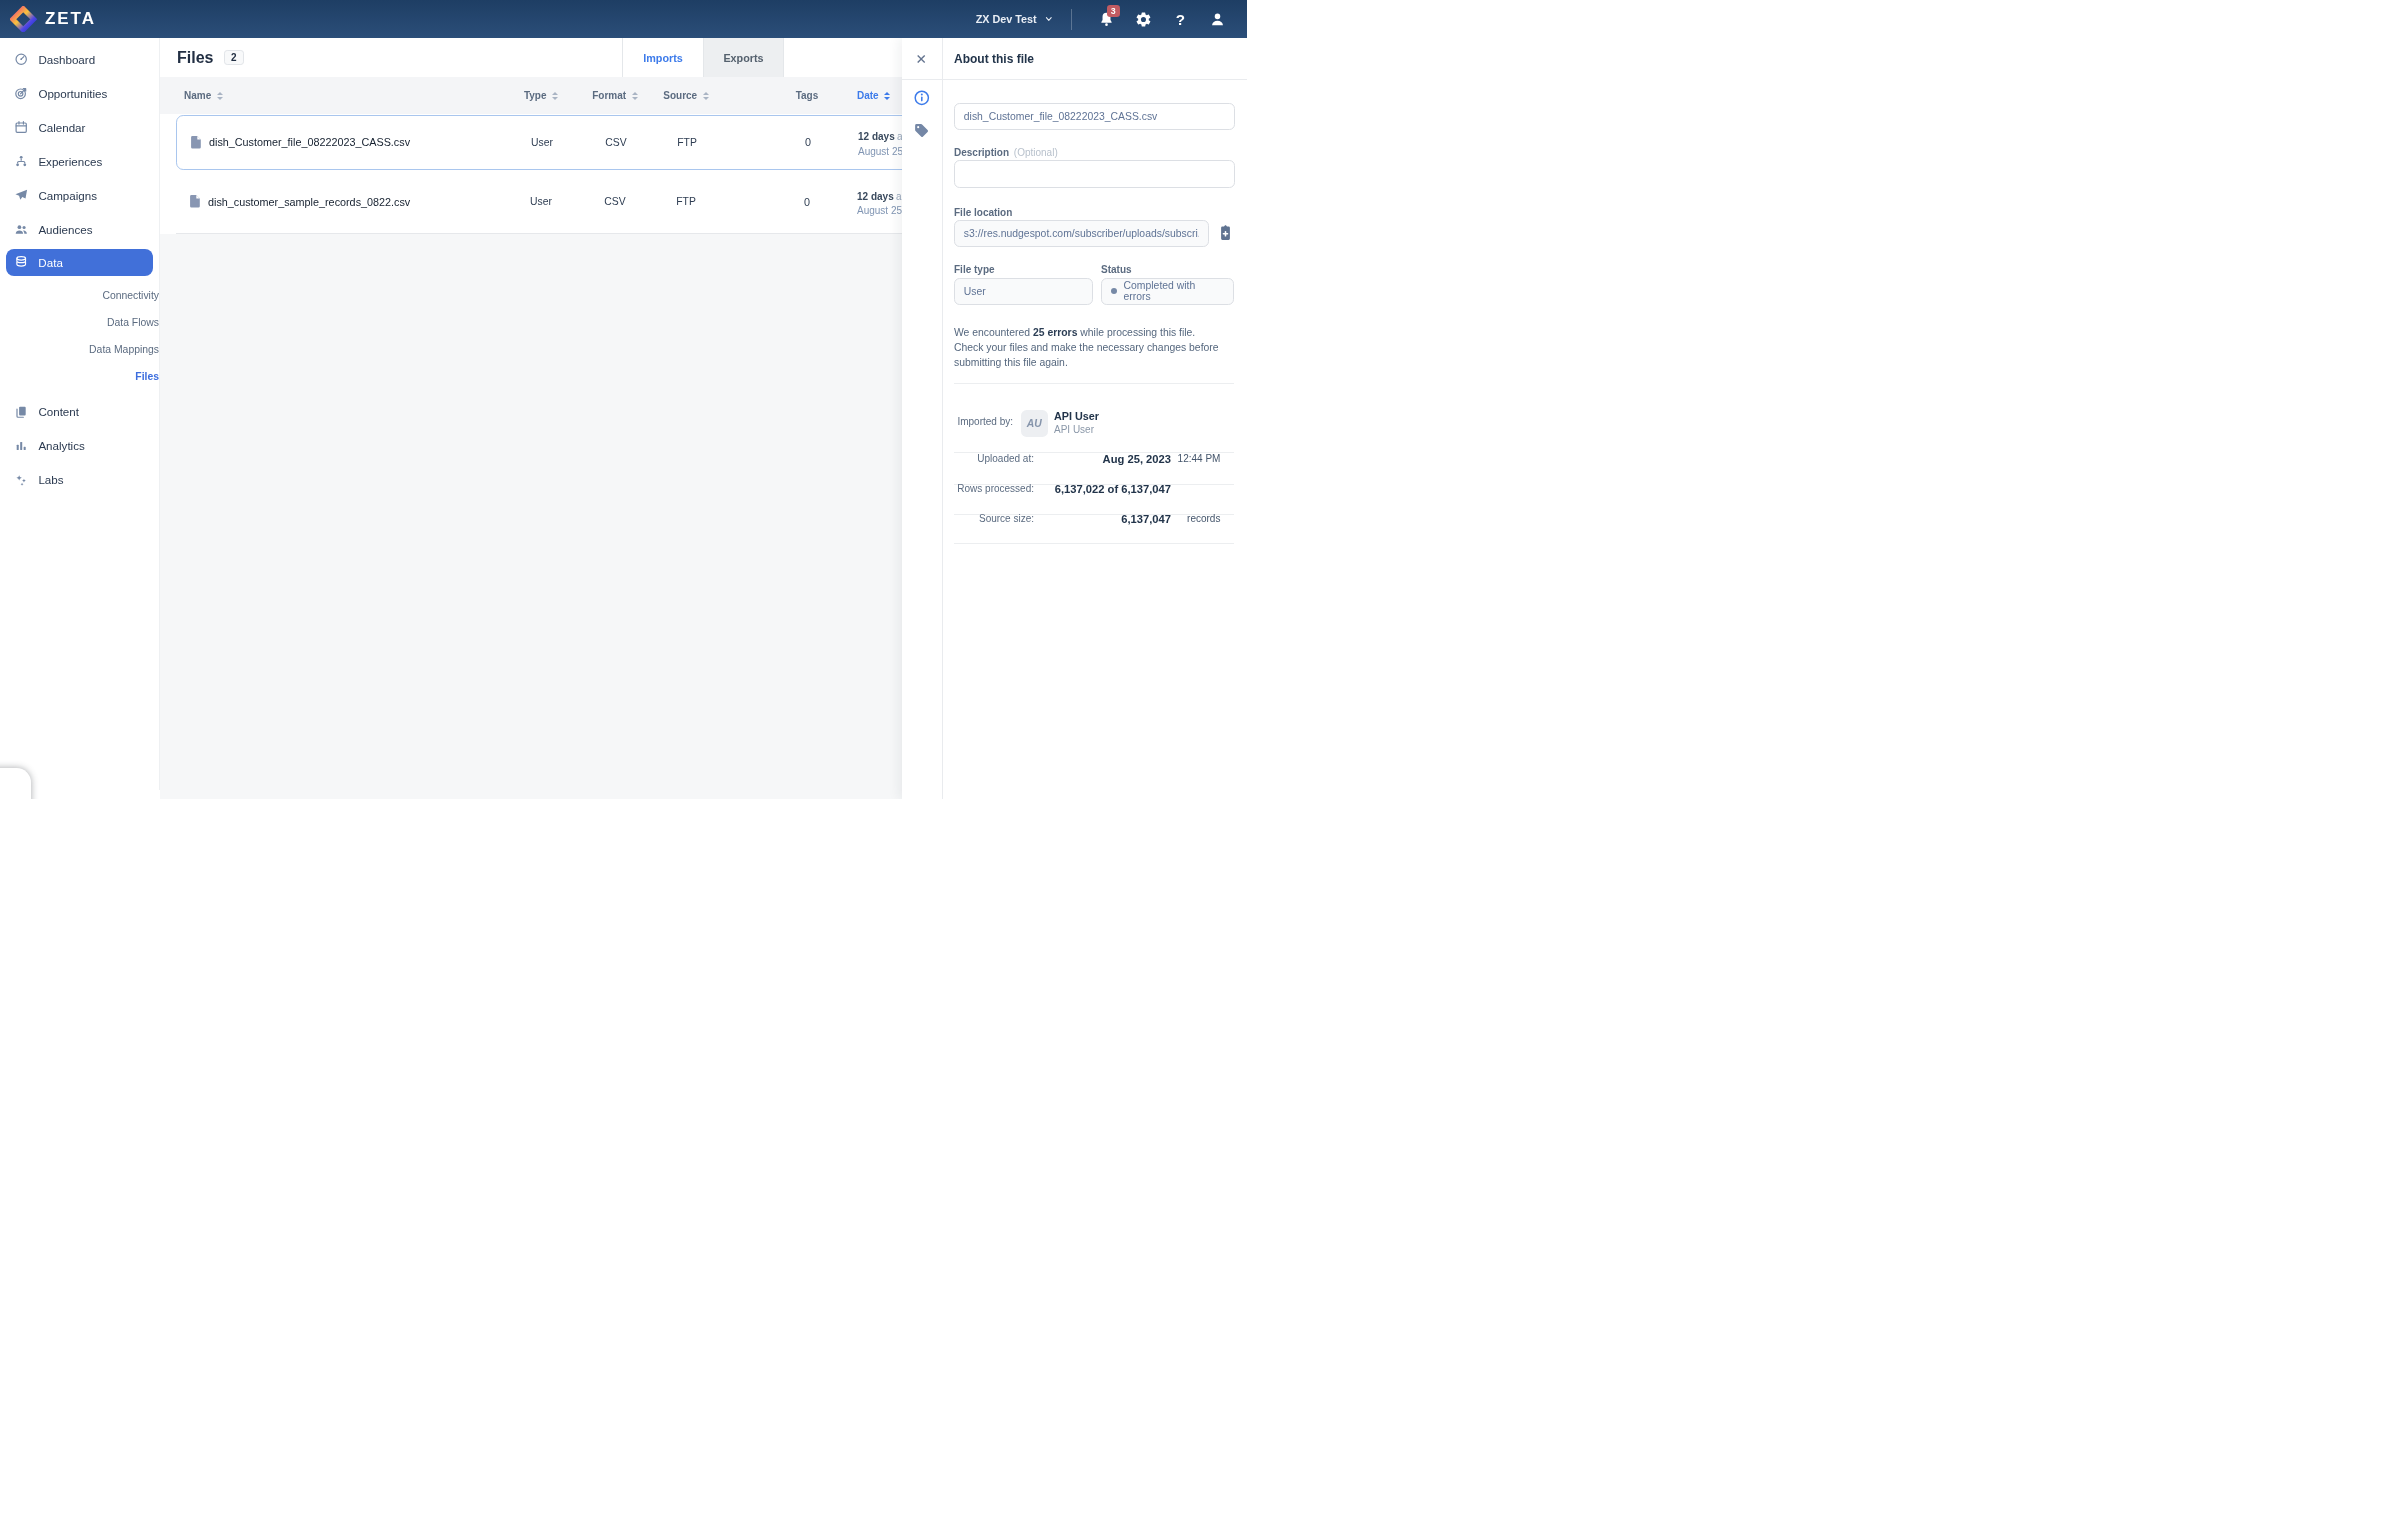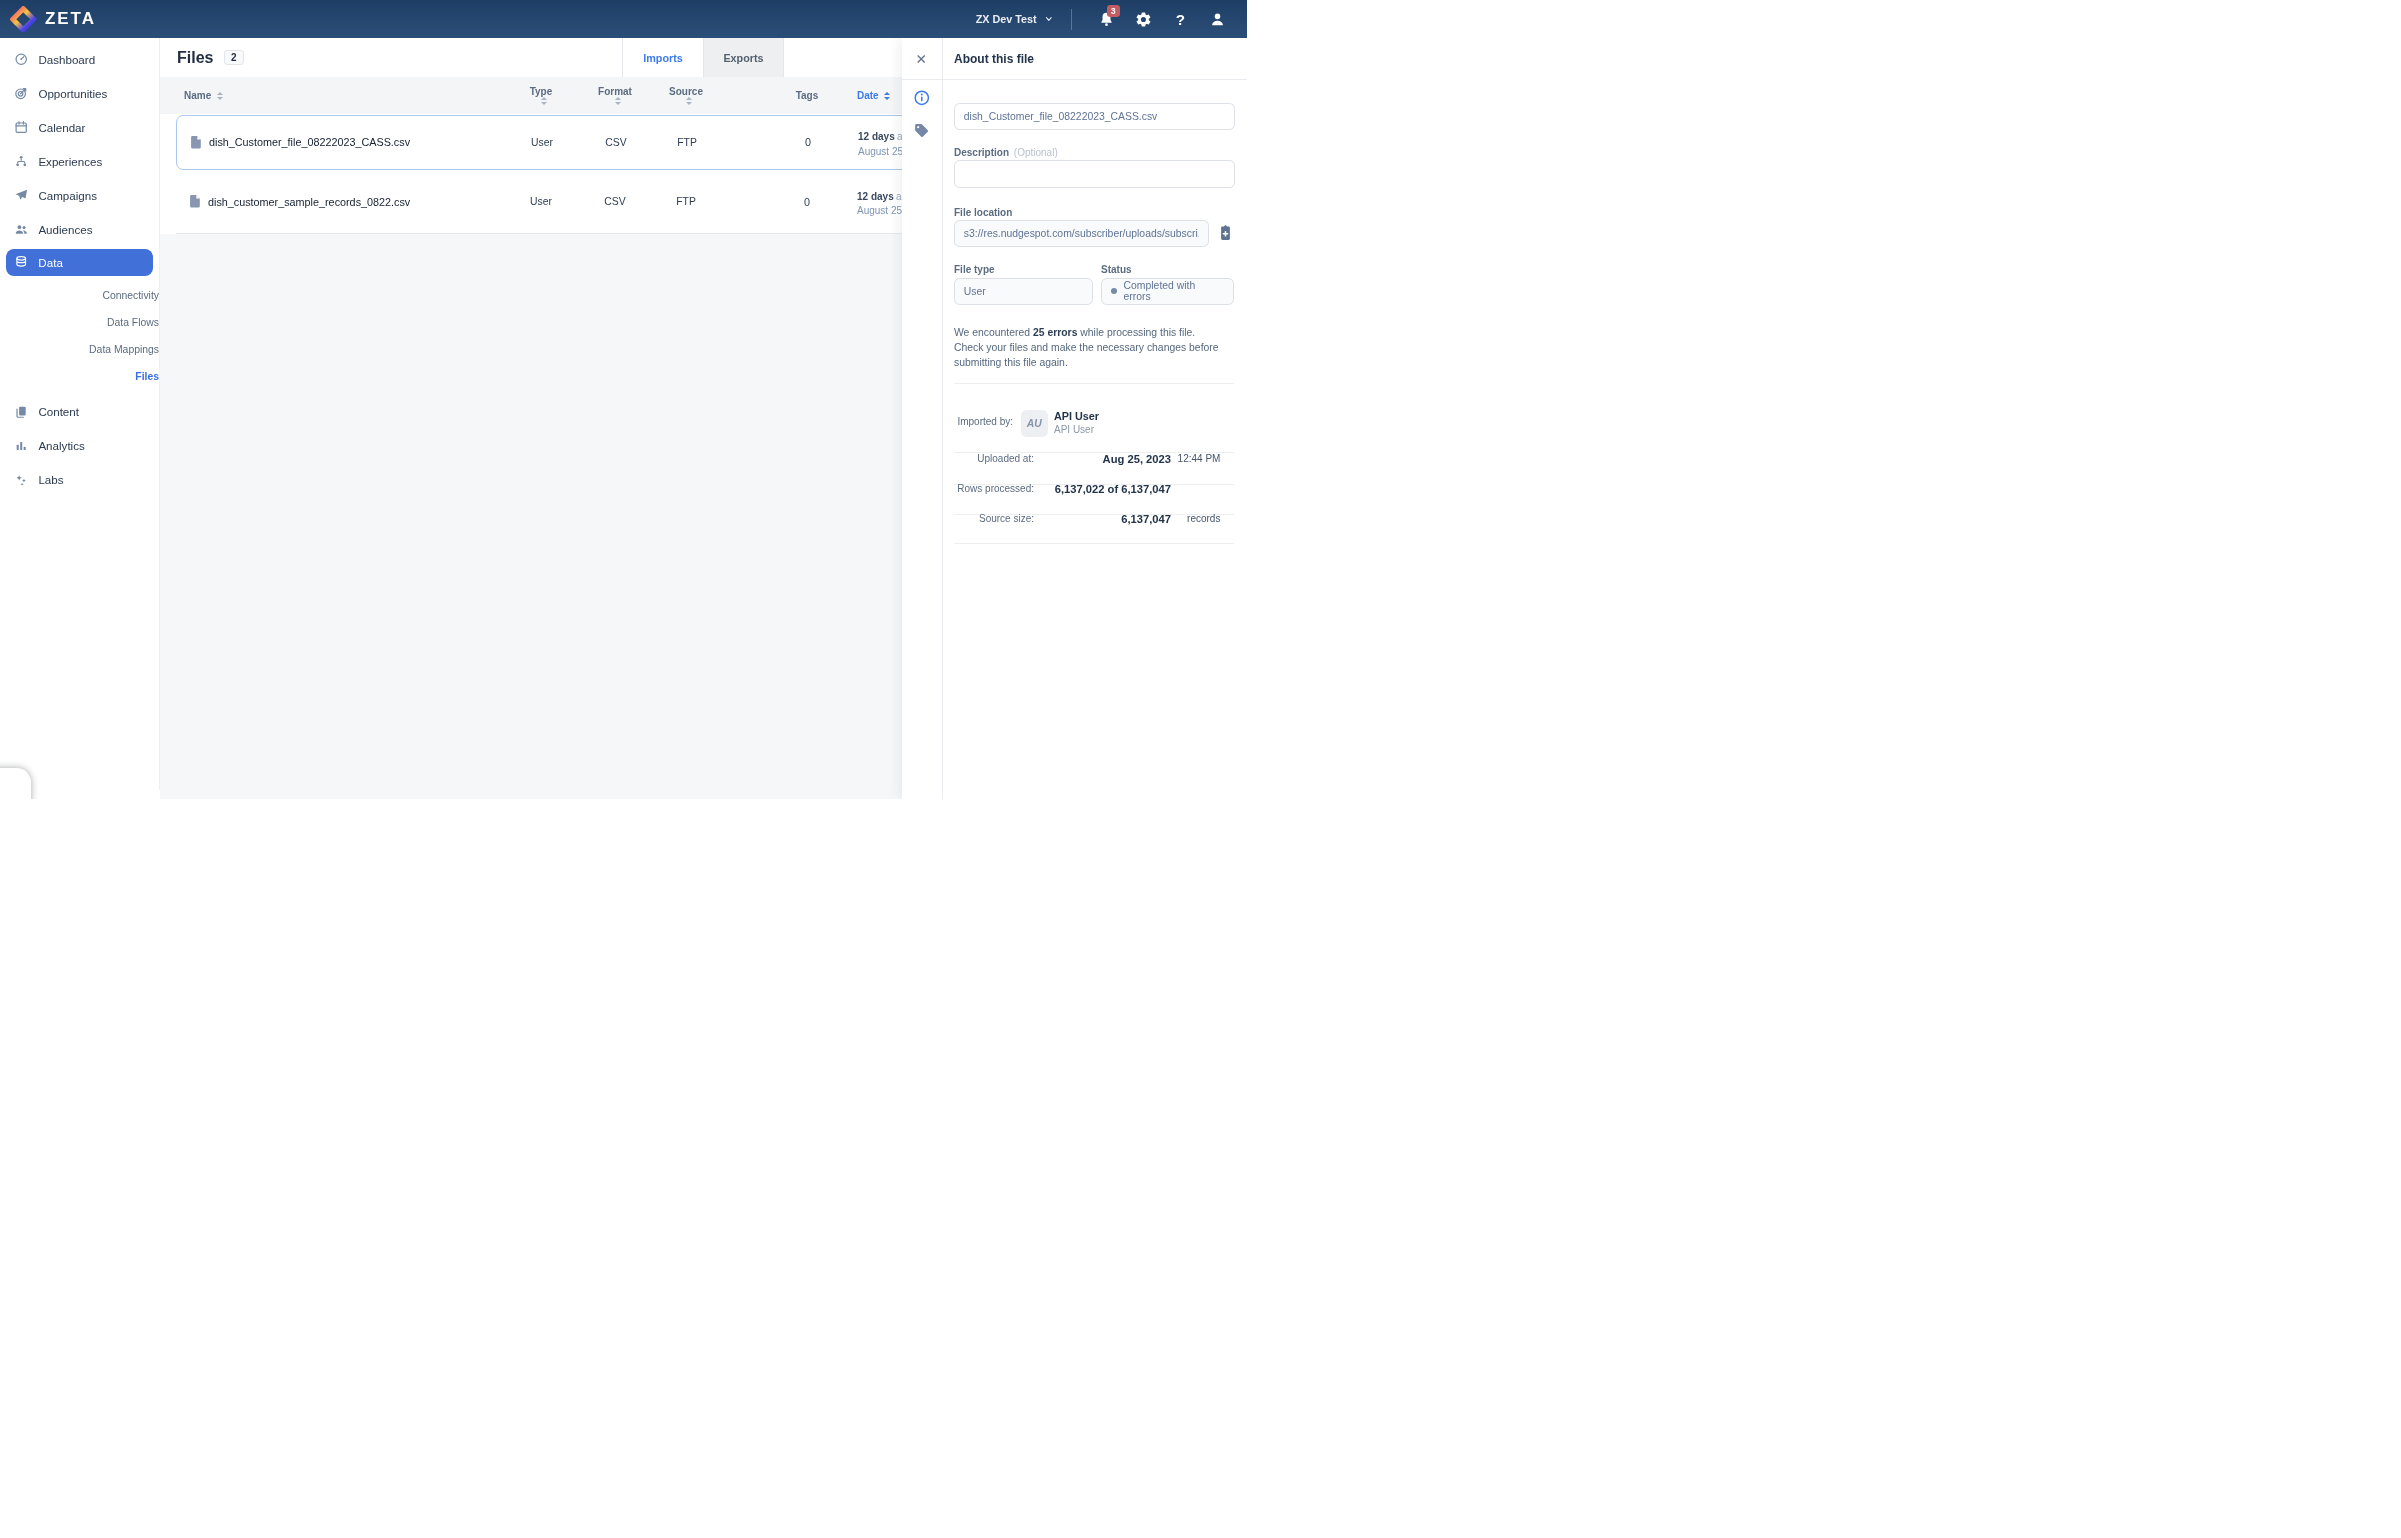--- a/index.html
+++ b/index.html
@@ -43,21 +43,21 @@
   .count-badge{min-width:20px;height:14.4px;border:0.8px solid #e2e5e9;background:#f8f9fa;border-radius:3.2px;
     font-size:10px;font-weight:600;color:#222f43;display:flex;align-items:center;justify-content:center;padding:0 3.2px;}
   .tabs{position:absolute;left:462px;top:0;height:39px;display:flex;}
   .tab{width:81px;height:39px;display:flex;align-items:center;justify-content:center;font-size:10.8px;cursor:pointer;}
   .tab.active{background:#fff;color:var(--accent,#3d7bea);font-weight:700;border-left:0.8px solid #e4e7ea;}
   .tab.inactive{background:#edeff1;color:#55616e;font-weight:600;border-left:0.8px solid #e4e7ea;border-right:0.8px solid #e4e7ea;}
 
   .table-head{position:absolute;top:39px;left:0;right:0;height:37px;background:#f4f5f7;}
   .hcell{position:absolute;top:0;height:37px;display:flex;align-items:center;
     font-size:10px;font-weight:600;color:#5b6b80;cursor:pointer;}
-  .hcell.center{justify-content:center;width:64px;flex-direction:column;}
+  .hcell.center{justify-content:center;width:64px;}
   .hcell.sorted{color:var(--accent,#3d7bea);}
   .sort{display:inline-flex;flex-direction:column;gap:2px;margin-left:5.6px;}
   .sort i{width:0;height:0;border-left:3.2px solid transparent;border-right:3.2px solid transparent;display:block;}
   .sort .up{border-bottom:3.6px solid #a9b4c4;}
   .sort .dn{border-top:3.6px solid #a9b4c4;}
   .sort.blue .up{border-bottom-color:var(--accent,#3d7bea);}
   .sort.blue .dn{border-top-color:var(--accent,#3d7bea);}
 
   .rows{position:absolute;top:76px;left:0;right:0;height:120px;background:#fff;}
   .rowc{position:absolute;left:16px;width:741px;}

